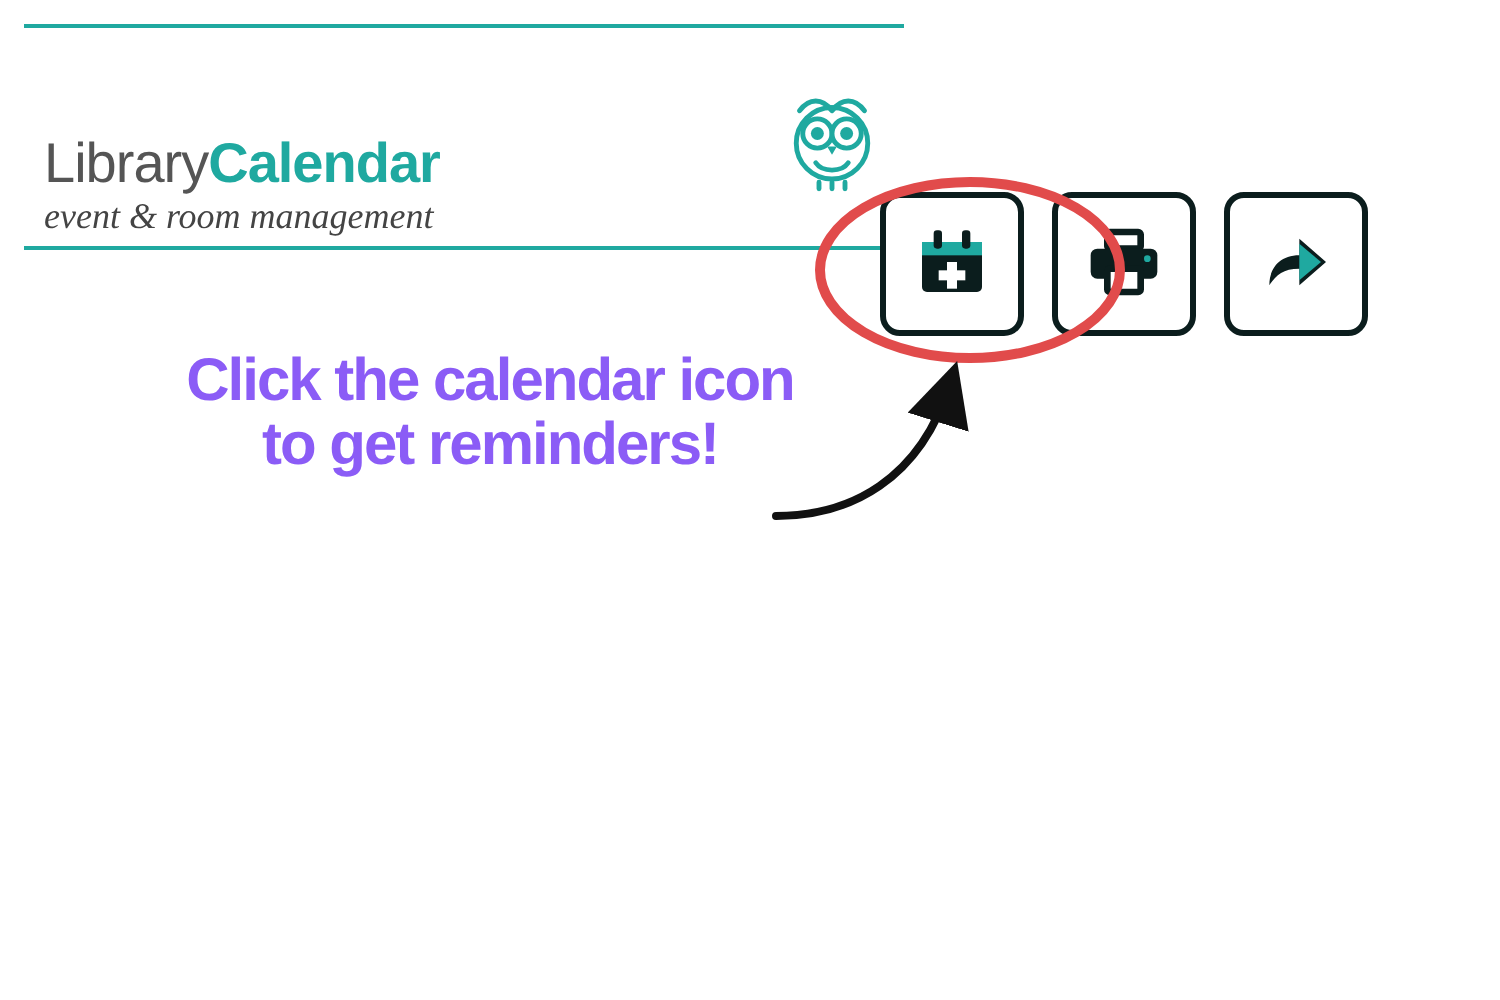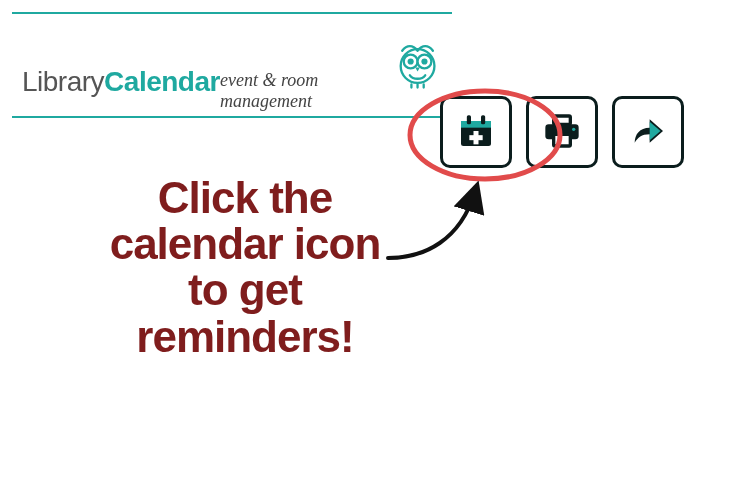--- a/index.html
+++ b/index.html
@@ -16,21 +16,21 @@
     top: 12px;
     left: 12px;
     border-top: 2px solid #1fa9a0;
     border-bottom: 2px solid #1fa9a0;
     padding: 6px 10px 4px 10px;
     width: 440px;
     display: flex;
     align-items: center;
     justify-content: space-between;
   }
-  .logo-text-block { display: flex; flex-direction: row; margin-top: 48px; }
+  .logo-text-block { display: flex; flex-direction: column; margin-top: 48px; }
   .logo-line1 { font-size: 28px; line-height: 1; letter-spacing: -0.5px; }
   .logo-library { color: #555; font-weight: 400; }
   .logo-calendar { color: #1fa9a0; font-weight: 800; }
   .logo-tagline {
     font-style: italic;
     color: #444;
     font-size: 18px;
     margin-top: 2px;
     font-family: Georgia, "Times New Roman", serif;
   }
@@ -59,23 +59,23 @@
     top: 80px;
     left: 400px;
     pointer-events: none;
   }
   .callout {
     position: absolute;
     top: 175px;
     left: 85px;
     width: 320px;
     text-align: center;
-    color: #7f1d1d;
+    color: #8b5cf6;
     font-weight: 800;
-    font-size: 44px;
+    font-size: 30px;
     line-height: 1.05;
     letter-spacing: -1px;
   }
   .arrow {
     position: absolute;
     top: 180px;
     left: 380px;
     pointer-events: none;
   }
 </style>

